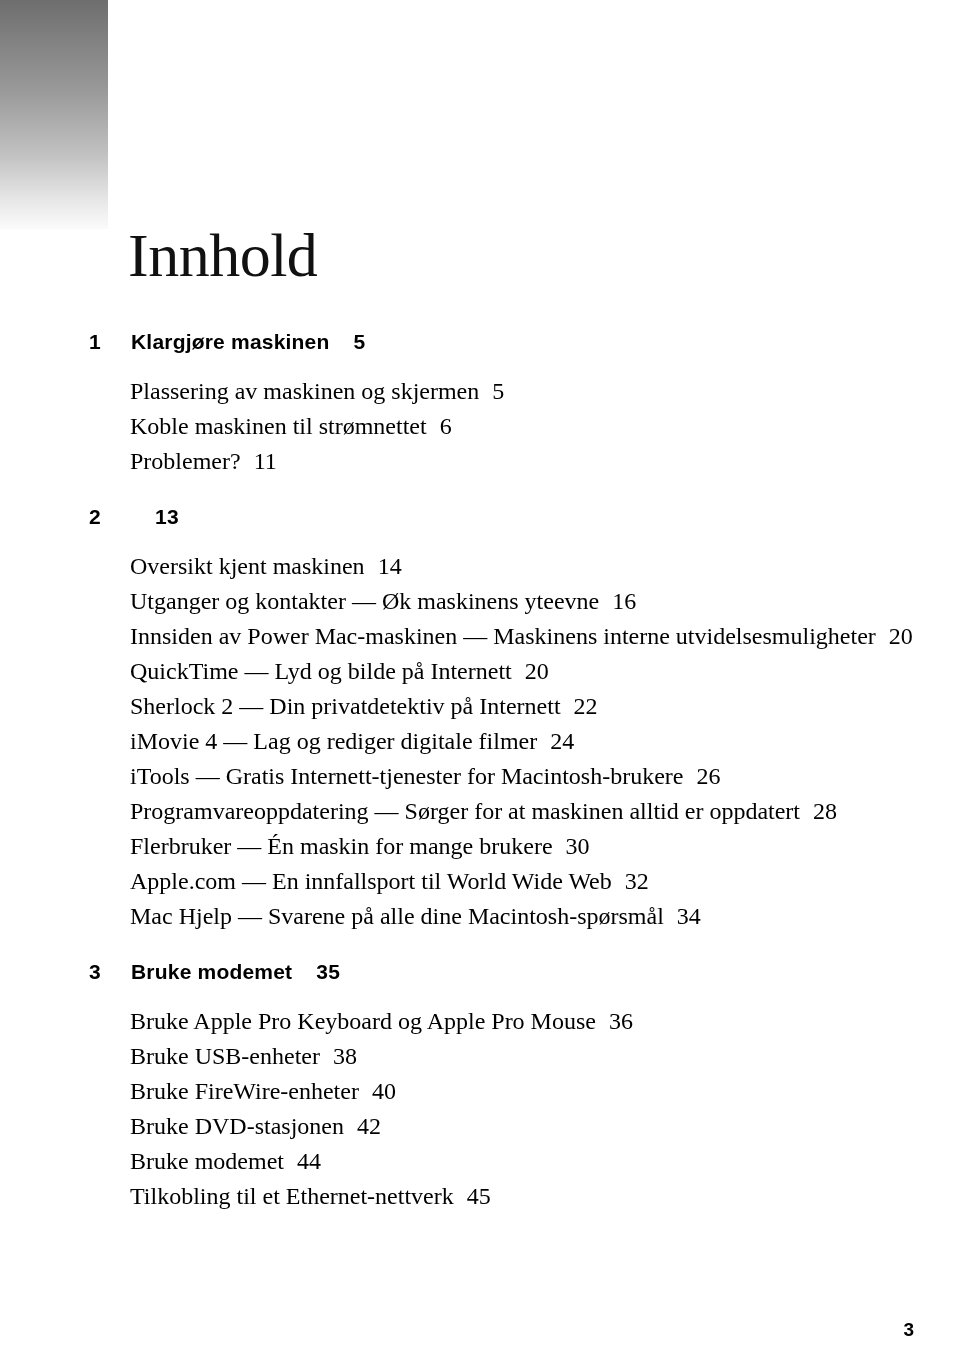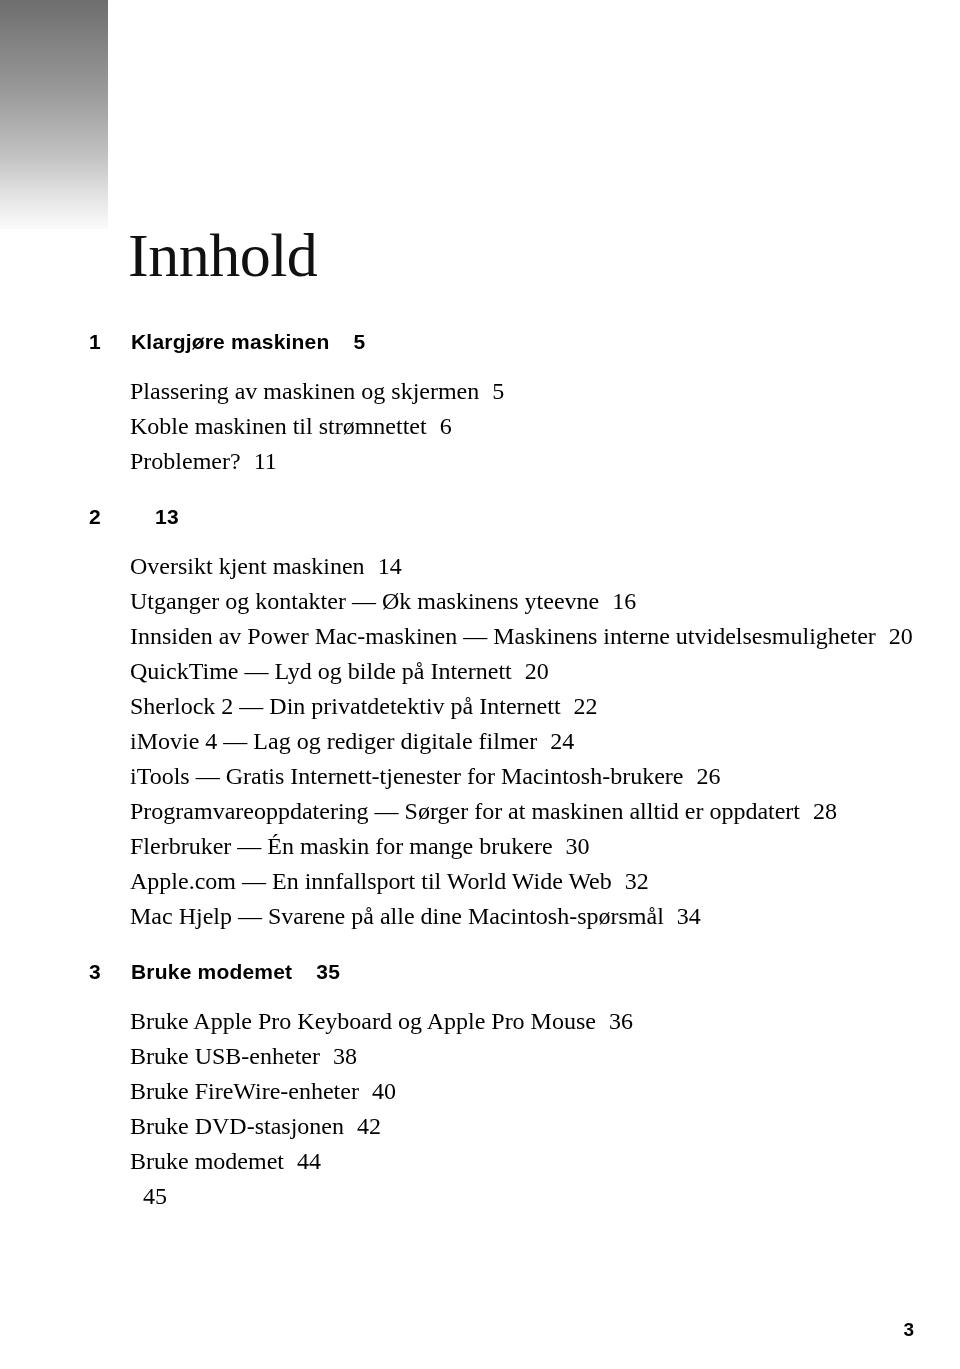--- a/index.html
+++ b/index.html
@@ -217,20 +217,21 @@
           </div>
           <div class="entry">
             <span class="entry-title">Bruke DVD-stasjonen</span>
             <span class="entry-page">42</span>
           </div>
           <div class="entry">
             <span class="entry-title">Bruke modemet</span>
             <span class="entry-page">44</span>
           </div>
           <div class="entry">
+            <span class="entry-title">Tilkobling til et Ethernet-nettverk</span>
             <span class="entry-page">45</span>
           </div>
         </div>
       </div>
     </div>
 
   <div class="folio">3</div>
 
 </div>
 

